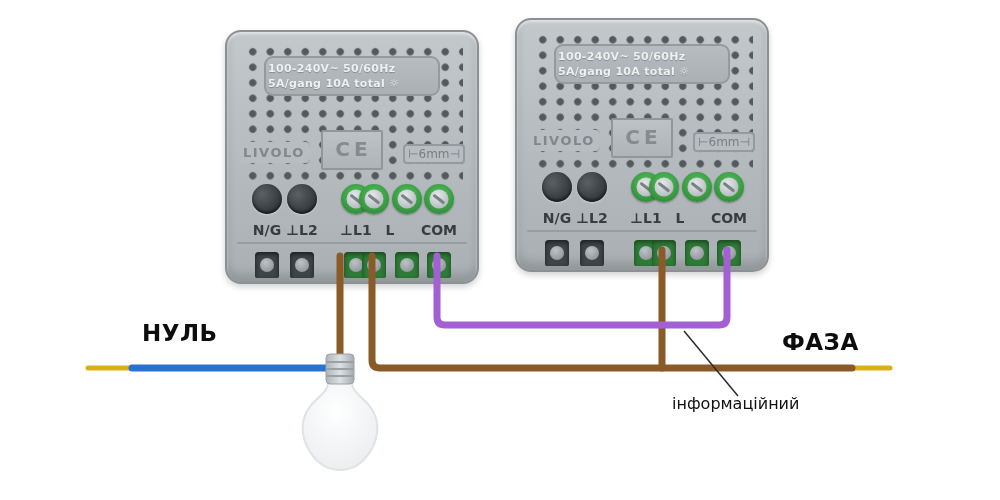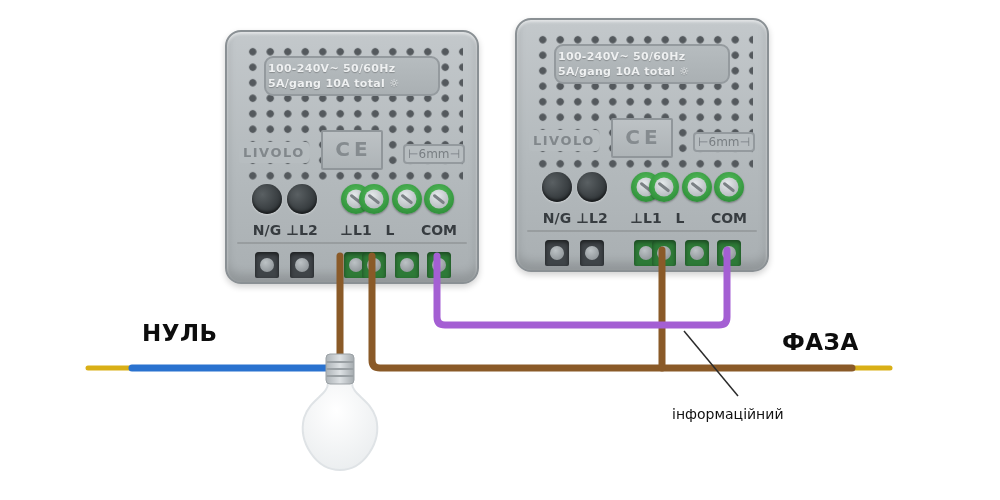--- a/index.html
+++ b/index.html
@@ -53,21 +53,21 @@
         background:radial-gradient(circle at 40% 32%,#bcc2c5,#858b8f);}
 
   
   .x1{left:40px}.x2{left:75px}.x3{left:129px}.x4{left:147px}.x5{left:180px}.x6{left:212px}.xL{left:163px}
 
   
   .wires{position:absolute;left:0;top:0;z-index:3;pointer-events:none;}
 
   
   .big-label{position:absolute;z-index:4;font-size:23px;font-weight:bold;color:#0d0d0d;letter-spacing:.5px;}
-  .info-label{position:absolute;z-index:4;font-size:14px;color:#111;margin-top:12px;}
+  .info-label{position:absolute;z-index:4;font-size:16px;color:#111;}
 </style>
 </head>
 <body>
 
 <div class="canvas">
 
   <div class="module" style="left:225px;top:30px">
     <div class="dots"></div>
     <div class="plate">
       <div>100-240V~ 50/60Hz</div>

